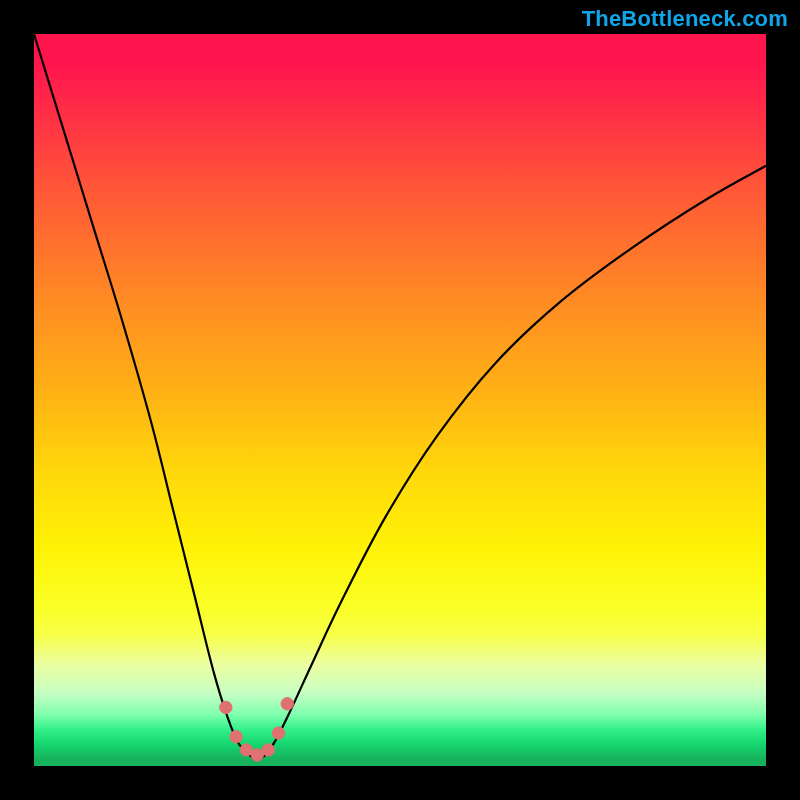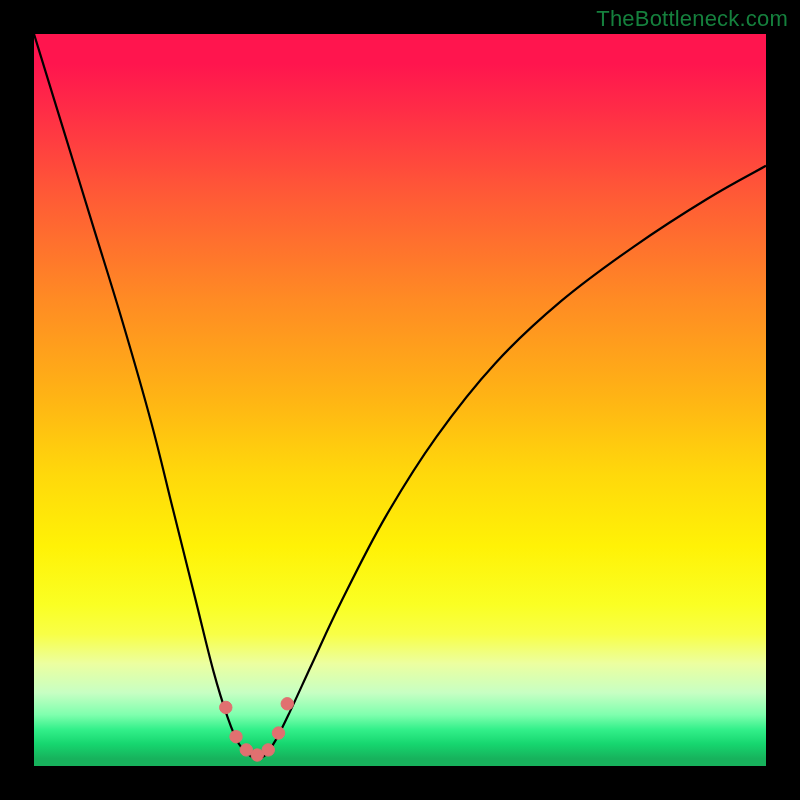--- a/index.html
+++ b/index.html
@@ -48,23 +48,23 @@
       #33f08a 95%,
       #16d66f 97%,
       #17b25c 99%,
       #17b25c 100%
     );
   }
   .watermark {
     position: absolute;
     top: 6px;
     right: 12px;
-    color: #15803d;
+    color: #0ea5e9;
     font-size: 22px;
-    font-weight: 400;
+    font-weight: 700;
     letter-spacing: 0.2px;
     user-select: none;
   }
   svg.curve {
     position: absolute;
     inset: 0;
     width: 100%;
     height: 100%;
   }
 </style>

